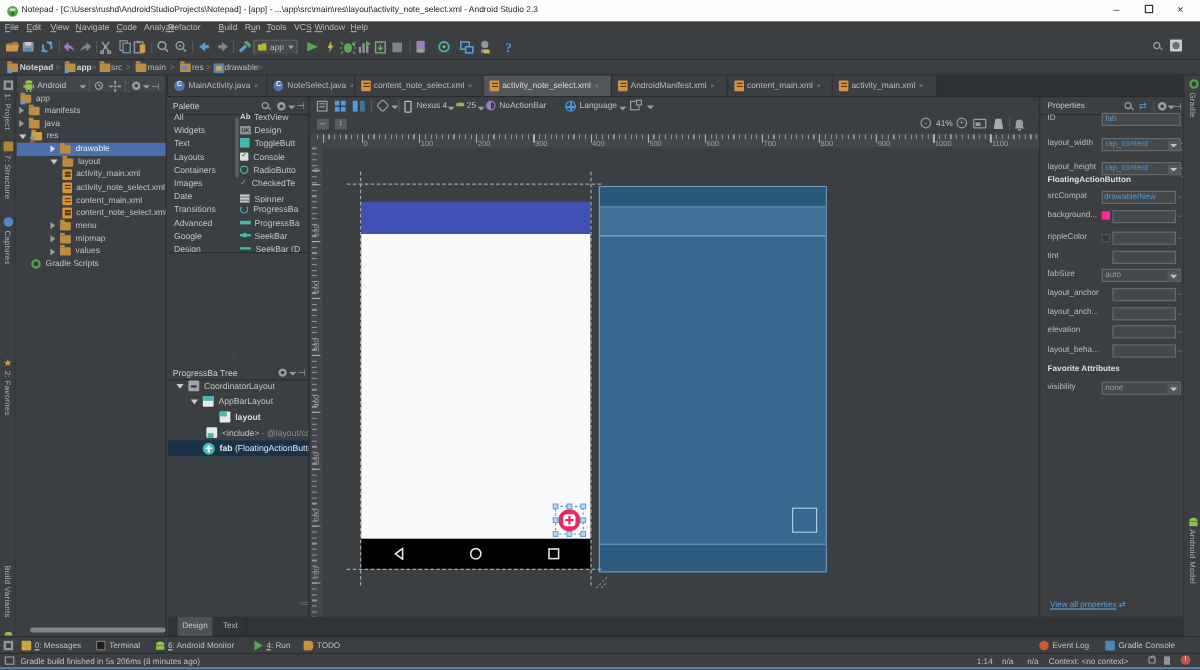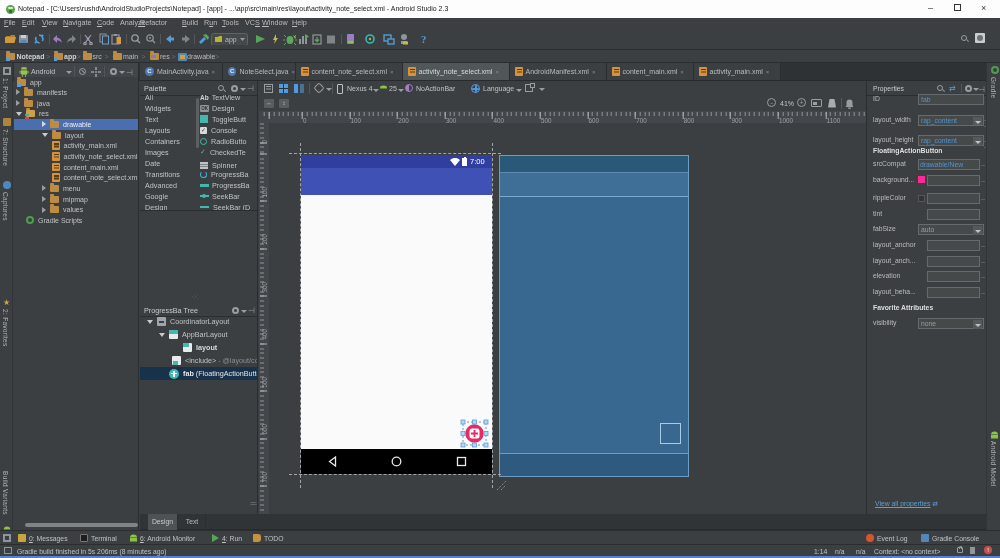--- a/index.html
+++ b/index.html
@@ -501,28 +501,20 @@
         <span class="a" style="left:2px;top:265.8px;writing-mode:vertical-rl;transform:rotate(180deg)">500</span>
         <span class="a" style="left:2px;top:313.2px;writing-mode:vertical-rl;transform:rotate(180deg)">600</span>
         <span class="a" style="left:2px;top:360.7px;writing-mode:vertical-rl;transform:rotate(180deg)">700</span>
       </div>
 
  <div class="a" style="left:30px;top:42px;width:212px;height:0;border-top:1px dashed #a3a6a8;z-index:3"></div>
  <div class="a" style="left:30px;top:363px;width:212px;height:0;border-top:1px dashed #a3a6a8;z-index:3"></div>
  <div class="a" style="left:41px;top:32px;width:0;height:345px;border-left:1px dashed #a3a6a8;z-index:3"></div>
  <div class="a" style="left:233px;top:32px;width:0;height:345px;border-left:1px dashed #a3a6a8;z-index:3"></div>
 
- <div class="a" style="left:42px;top:44px;width:191px;height:13px;background:#303f9f">
-   <svg class="a" style="left:149px;top:2.5px" width="10" height="8" viewBox="0 0 10 8">
-          <path d="M0 2a7 7 0 0 1 10 0L5 8z" fill="#fff"></path>
-        </svg>
-   <span class="a" style="left:161px;top:2.5px;width:5px;height:8px;background:#fff"></span>
-        <span class="a" style="left:162.5px;top:1.5px;width:2px;height:1px;background:#fff"></span>
-   <span class="a" style="left:169px;top:2px;color:#fff;font-size:7.5px">7:00</span>
- </div>
  <div class="a" style="left:42px;top:57px;width:191px;height:27px;background:#3f51b5"></div>
  <div class="a" style="left:42px;top:84px;width:191px;height:254px;background:#fafafa"></div>
  <div class="a" style="left:42px;top:338px;width:191px;height:25px;background:#000">
    <svg class="a" style="left:26px;top:7px" width="11" height="11" viewBox="0 0 11 11">
           <path d="M8.5 1L2.5 5.5 8.5 10z" fill="none" stroke="#e8e8e8" stroke-width="1.3"></path>
         </svg>
    <svg class="a" style="left:90px;top:7px" width="11" height="11" viewBox="0 0 11 11">
           <circle cx="5.5" cy="5.5" r="4.3" fill="none" stroke="#e8e8e8" stroke-width="1.3"></circle>
         </svg>
    <svg class="a" style="left:155px;top:7px" width="11" height="11" viewBox="0 0 11 11">

